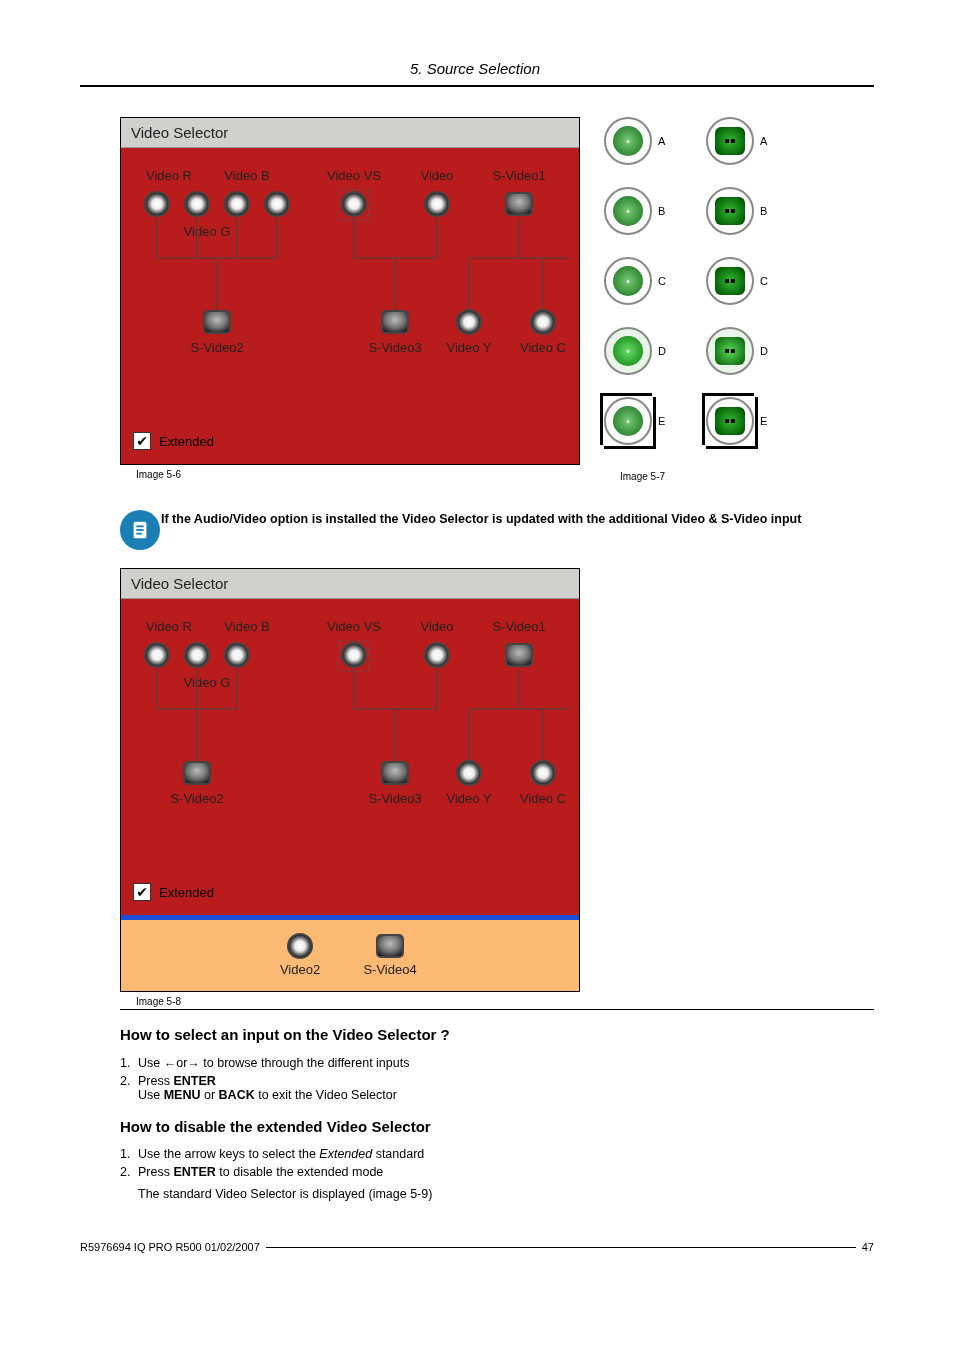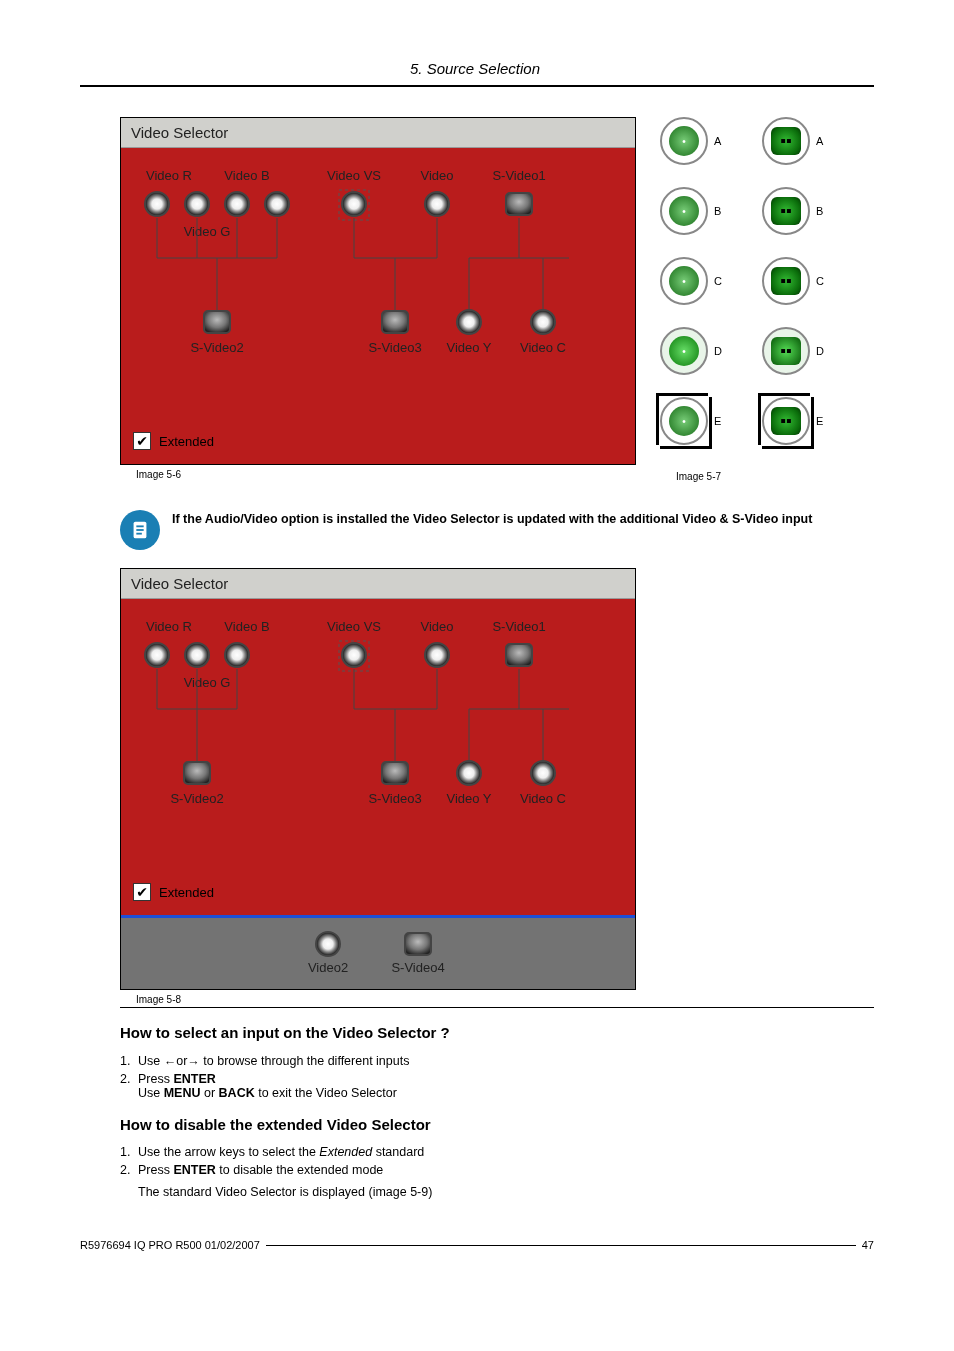--- a/index.html
+++ b/index.html
@@ -30,37 +30,37 @@
     padding-top: 30px;
   }
   .fig-row {
     display: flex;
     gap: 24px;
     align-items: flex-start;
   }
   .panel {
     background: #fff;
     border: 1px solid #000;
-    width: 516px;
+    width: 460px;
   }
   .panel-title {
     background: #d0d0cc;
     font-family: "Segoe UI", Tahoma, sans-serif;
     font-size: 15px;
     padding: 6px 10px;
     border-bottom: 1px solid #999;
     color: #222;
   }
   .panel-body {
     background: #b91c1c;
     padding: 12px 8px 10px 8px;
   }
   .panel-foot {
-    background: #737373;
-    border-top: 3px solid #1d4ed8;
+    background: #fdba74;
+    border-top: 5px solid #1d4ed8;
     padding: 8px 8px 10px 8px;
     text-align: center;
     color: #222;
     font-family: "Segoe UI", Tahoma, sans-serif;
     font-size: 13px;
   }
   .caption {
     font-size: 10px;
     margin-top: 4px;
     padding-left: 16px;
@@ -123,21 +123,21 @@
   }
   .angle-frame.br {
     border-top:none; border-left:none;
     border-bottom: 3px solid #000;
     border-right: 3px solid #000;
     top:auto; left:auto; bottom:-6px; right:-6px;
   }
   .note-row {
     display: flex;
     align-items: flex-start;
-    gap: 12px;
+    gap: 1px;
     margin-top: 28px;
     margin-bottom: 18px;
   }
   .note-icon {
     width: 40px; height: 40px; border-radius: 50%;
     background: #1a7fb4;
     display: inline-flex; align-items:center; justify-content:center;
     color:#fff; font-size:22px;
     flex: none;
   }

